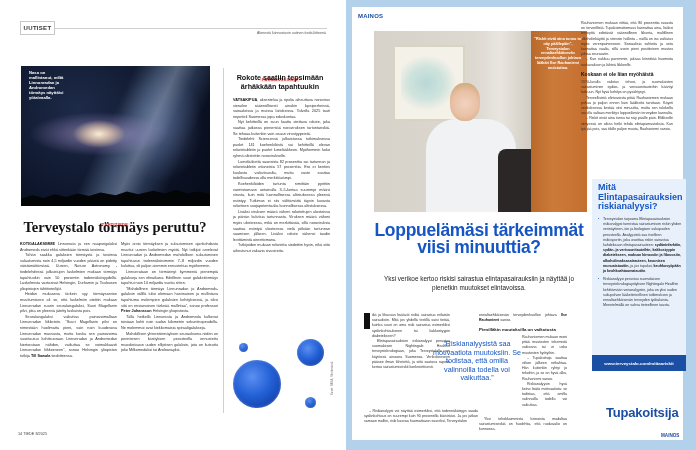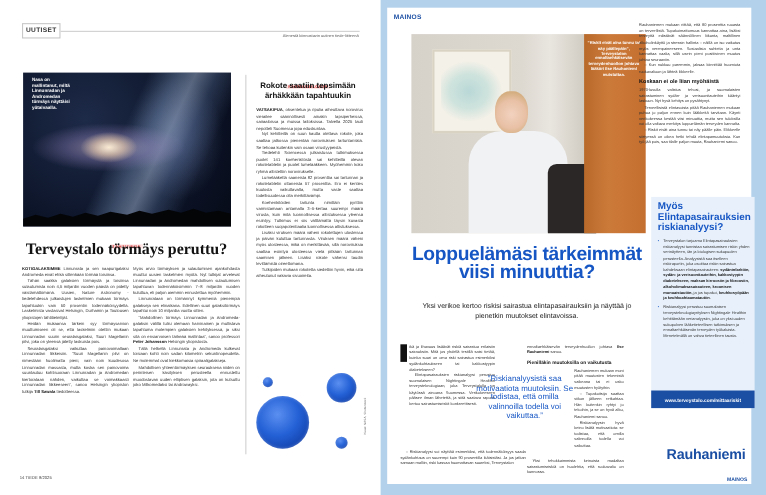--- a/index.html
+++ b/index.html
@@ -208,24 +208,24 @@
     <div class="ad-col ad-col-top">
       <p class="first">Rauhaniemen mukaan riittää, että 80 prosenttia ruoasta on terveellistä. Tupakoimattomuus kannattaa aina, lisäksi terveyttä edistävät säännöllinen liikunta, maltillinen alkoholinkäyttö ja stressin hallinta – näillä on iso vaikutus myös verenpaineeseen. Sosiaalisia suhteita ja unta kannattaa vaalia, sillä usein pieni positiivinen muutos johtaa seuraaviin.</p>
       <p>– Kun nukkuu paremmin, jaksaa kiinnittää huomiota ruokavalioon ja lähteä liikkeelle.</p>
       <div class="subhead">Koskaan ei ole liian myöhäistä</div>
       <p class="first">1970-luvulla valistus tehosi, ja suomalaisten sairastuminen sydän- ja verisuonitauteihin kääntyi laskuun. Nyt hyvä kehitys on pysähtynyt.</p>
       <p>Terveellisistä elintavoista pitää Rauhaniemen mukaan puhua jo paljon ennen kuin lääkkeitä tarvitaan. Käynti verikokeessa kestää viisi minuuttia, mutta sen tuloksilla voi olla valtava merkitys loppuelämän terveyden kannalta.</p>
       <p>– Riskit eivät aina tunnu tai näy päälle päin. Elikkeelle siirtyessä on oikea hetki tehdä elintapamuutoksia. Kun työ jää pois, saa tilalle paljon muuta, Rauhaniemi sanoo.</p>
     </div>
 
     <div class="info-box">
-      <h3 class="info-title">Myös Elintapasairauksien riskianalyysi?</h3>
+      <h3 class="info-title">Mitä Elintapasairauksien riskianalyysi?</h3>
       <ul class="info-list">
         <li><span>Terveystalon tarjoama Elintapasairauksien riskianalyysi tunnistaa sairastumisen riskin yhden verinäytteen, iän ja biologisen sukupuolen perusteella. Analyysistä saa itselleen riskiraportin, joka osoittaa riskin sairastua kahdeksaan elintapasairauteen: </span><b>sydäninfarktiin, sydän- ja verisuonitauteihin, kakkostyypin diabetekseen, maksan kirroosiin ja fibroosiin, alkoholimaksasairauteen, kroonisen munuaistautiin,</b><span> ja jos tupakoi, </span><b>keuhkosyöpään ja keuhkoahtaumatautiin</b><span>.</span></li>
         <li>Riskianalyysi perustuu suomalaisen terveysteknologiayrityksen Nightingale Healthin kehittämään verianalyysiin, joka on yksi uuden sukupolven lääketieteellisen tutkimuksen ja ennaltaehkäisevän terveyden työkaluista. Menetelmällä on vahva tieteellinen tausta.</li>
       </ul>
       <div class="info-url">www.terveystalo.com/mittaariskit</div>
     </div>
 
-    <div class="brand-logo">Rauhaniemi</div>
+    <div class="brand-logo">Tupakoitsija</div>
     <div class="mainos-bottom">MAINOS</div>
   </div>
 </div>
 
 </body></html>

